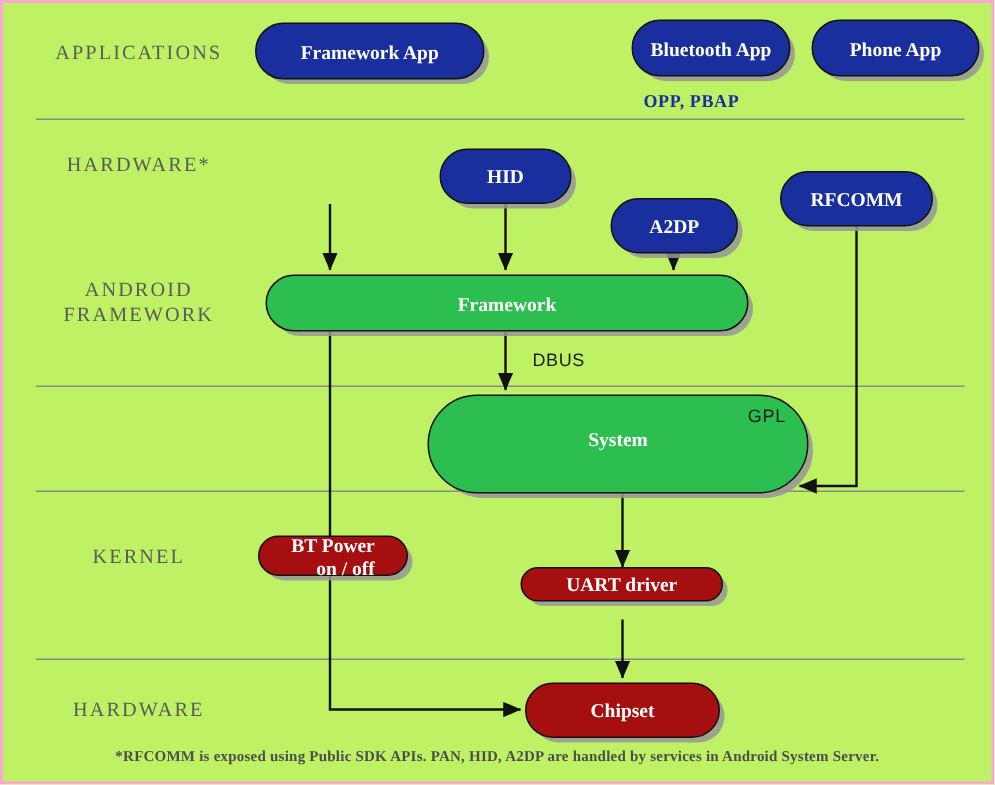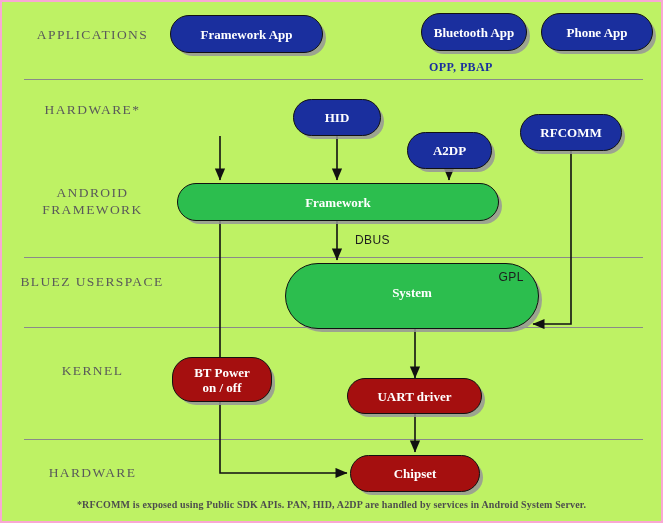--- a/index.html
+++ b/index.html
@@ -125,21 +125,20 @@
 
   <div class="divider" style="left:22px; top:77px; width:619px;"></div>
   <div class="divider" style="left:22px; top:255px; width:619px;"></div>
   <div class="divider" style="left:22px; top:325px; width:619px;"></div>
   <div class="divider" style="left:22px; top:437px; width:619px;"></div>
 
   <div class="layer-label" style="left:18px; top:24px; width:145px;">APPLICATIONS</div>
   <div class="layer-label" style="left:18px; top:99px; width:145px;">HARDWARE*</div>
   <div class="layer-label" style="left:18px; top:182px; width:145px;">ANDROID
 FRAMEWORK</div>
-  <div class="layer-label" style="left:10px; top:271px; width:160px;">BLUEZ USERSPACE</div>
   <div class="layer-label" style="left:18px; top:360px; width:145px;">KERNEL</div>
   <div class="layer-label" style="left:18px; top:462px; width:145px;">HARDWARE</div>
 
   <svg id="wires" viewBox="0 0 663 523" xmlns="http://www.w3.org/2000/svg">
     <defs>
       <marker id="arrow" markerWidth="9" markerHeight="9" refX="7.2" refY="3.2" orient="auto" markerUnits="strokeWidth">
         <path d="M0,0 L7.5,3.2 L0,6.4 z" fill="#111111"></path>
       </marker>
     </defs>
 
@@ -191,26 +190,26 @@
 
   <div class="node green" style="left:175px; top:181px; width:322px; height:38px; border-radius:19px;">
     <span class="node-label">Framework</span>
   </div>
 
   <div class="node green" style="left:283px; top:261px; width:254px; height:66px; border-radius:33px;">
     <span class="corner-tag">GPL</span>
     <span class="node-label" style="margin-top:-8px;">System</span>
   </div>
 
-  <div class="node red" style="left:170px; top:355px; width:100px; height:45px; border-radius:20px; white-space:pre-line;">
+  <div class="node red" style="left:170px; top:355px; width:100px; height:27px; border-radius:20px; white-space:pre-line;text-align:right;">
     <span class="node-label">BT Power
 on / off</span>
   </div>
 
-  <div class="node red" style="left:345px; top:376px; width:135px; height:36px; border-radius:18px;">
+  <div class="node red" style="left:345px; top:376px; width:135px; height:23px; border-radius:18px;">
     <span class="node-label">UART driver</span>
   </div>
 
   <div class="node red" style="left:348px; top:453px; width:130px; height:37px; border-radius:19px;">
     <span class="node-label">Chipset</span>
   </div>
 
   <div class="footnote" style="top:497px;">*RFCOMM is exposed using Public SDK APIs. PAN, HID, A2DP are handled by services in Android System Server.</div>
 
 </div>

